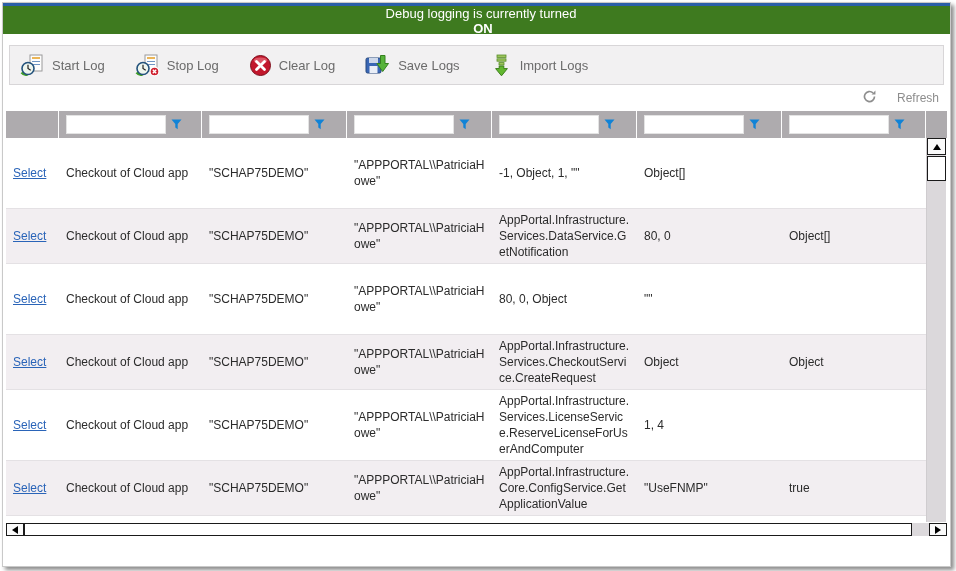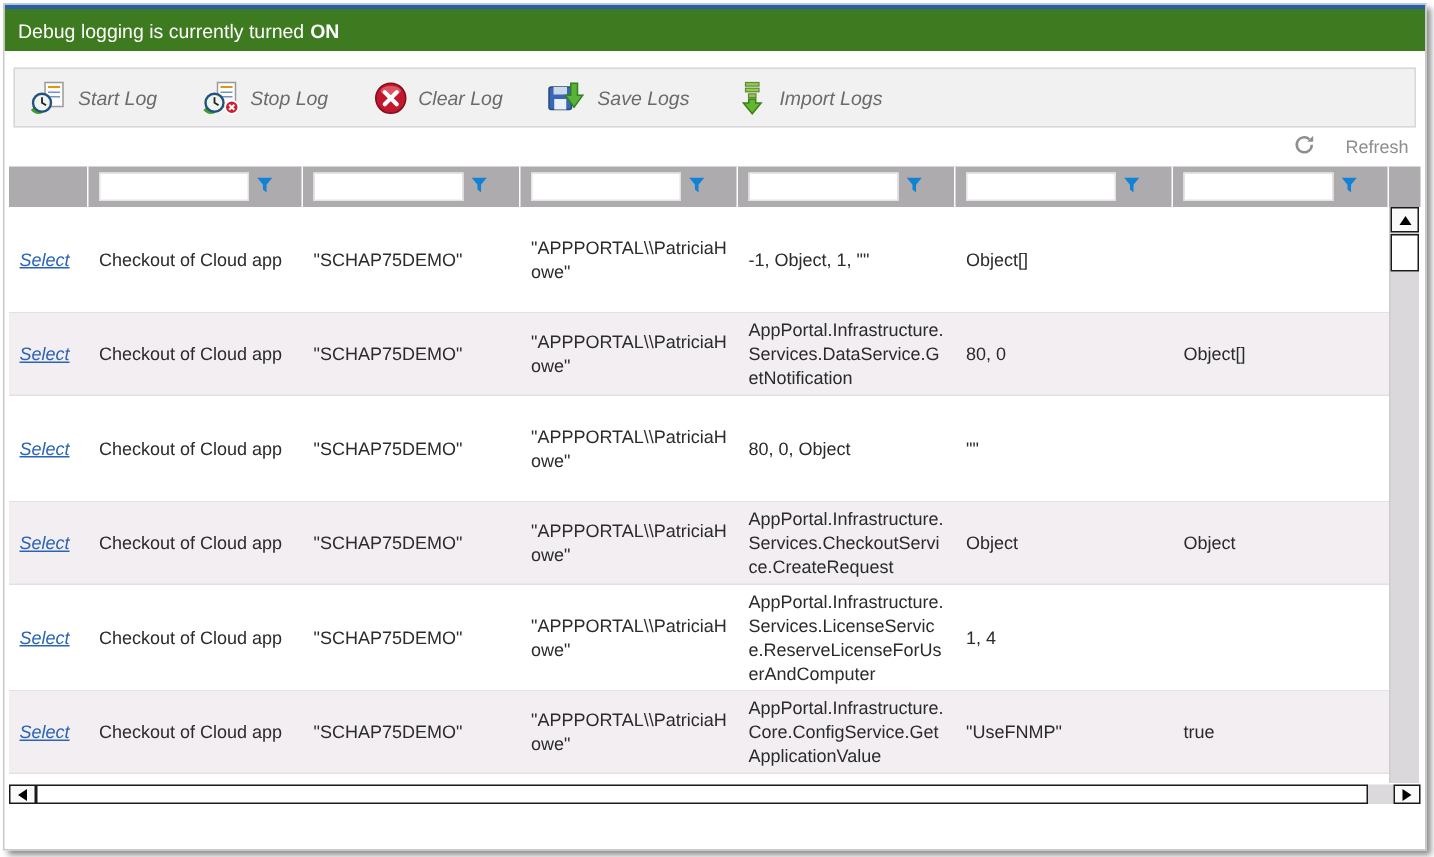--- a/index.html
+++ b/index.html
@@ -6,45 +6,45 @@
   html, body { width: 956px; height: 571px; background: #fff; font-family: "Liberation Sans", sans-serif; }
   .window {
     position: absolute; left: 2px; top: 2px; width: 949px; height: 565px;
     background: #fff; border: 1px solid #c9c9c9;
     box-shadow: 3px 3px 4px rgba(0,0,0,0.45);
     padding: 0 3px; overflow: hidden;
   }
   .top-strip { height: 3px; background: #2a5fa8; margin: 0 -3px; }
   .banner {
     height: 28px; background: #3e7a1f; color: #fff; font-size: 13px;
-    display: flex; align-items: center; padding-left: 9px; margin: 0 -3px;
+    display: flex; align-items: center; padding-left: 9px; margin: 0 -3px; flex-direction: column;
   }
   .banner b { margin-left: 4px; font-weight: bold; text-align: center; }
   .toolbar {
     margin: 11px 3px 0 3px; height: 40px; background: #f2f1f2;
     border: 1px solid #d8d6d8; display: flex; align-items: center;
     padding: 0 10px; gap: 30px;
   }
-  .tb-btn { display: flex; align-items: center; gap: 7px; color: #6b6b6b; font-size: 13px; cursor: pointer; font-style: italic; }
+  .tb-btn { display: flex; align-items: center; gap: 7px; color: #6b6b6b; font-size: 13px; cursor: pointer; }
   .tb-btn svg { display: block; }
   .refresh-bar { height: 26px; display: flex; align-items: center; justify-content: flex-end; padding-right: 8px; }
   .refresh { display: flex; align-items: center; gap: 21px; color: #8d8d8d; font-size: 12px; cursor: pointer; }
 
   .grid { margin: 0; width: 941px; }
   .hdr-row { display: flex; background: #6e6c6e; height: 30px; }
   .hdr-cell {
     color: #fff; font-size: 13px; font-weight: 600; display: flex; align-items: center;
     padding-left: 7px; border-right: 1px solid #fdfdfd; overflow: hidden; white-space: nowrap;
   }
   .flt-row { display: flex; background: #aeabae; height: 27px; }
   .flt-cell { display: flex; align-items: center; gap: 5px; padding-left: 7px; border-right: 1px solid #fdfdfd; }
   .flt-cell input {
     width: 100px; height: 19px; border: 1px solid #e3e3e3; background: #fff; font-size: 12px; padding: 0 3px; outline: none;
   }
-  .c0 { width: 53px; font-style: italic; } .c1 { width: 143px; } .c2 { width: 145px; } .c3 { width: 145px; }
+  .c0 { width: 53px; } .c1 { width: 143px; } .c2 { width: 145px; } .c3 { width: 145px; }
   .c4 { width: 145px; } .c5 { width: 145px; } .c6 { width: 144px; }
   .c7 { width: 21px; border-right: none; }
 
   .body-wrap { display: flex; height: 384px; background: #fff; }
   .rows { width: 920px; }
   .row { display: flex; border-bottom: 1px solid #e4e1e4; background: #fff; align-items: stretch; }
   .row.alt { background: #f2eef1; }
   .row.tall { height: 71px; } .row.short { height: 55px; }
   .cell {
     font-size: 12px; color: #2b2b2b; display: flex; align-items: center;

